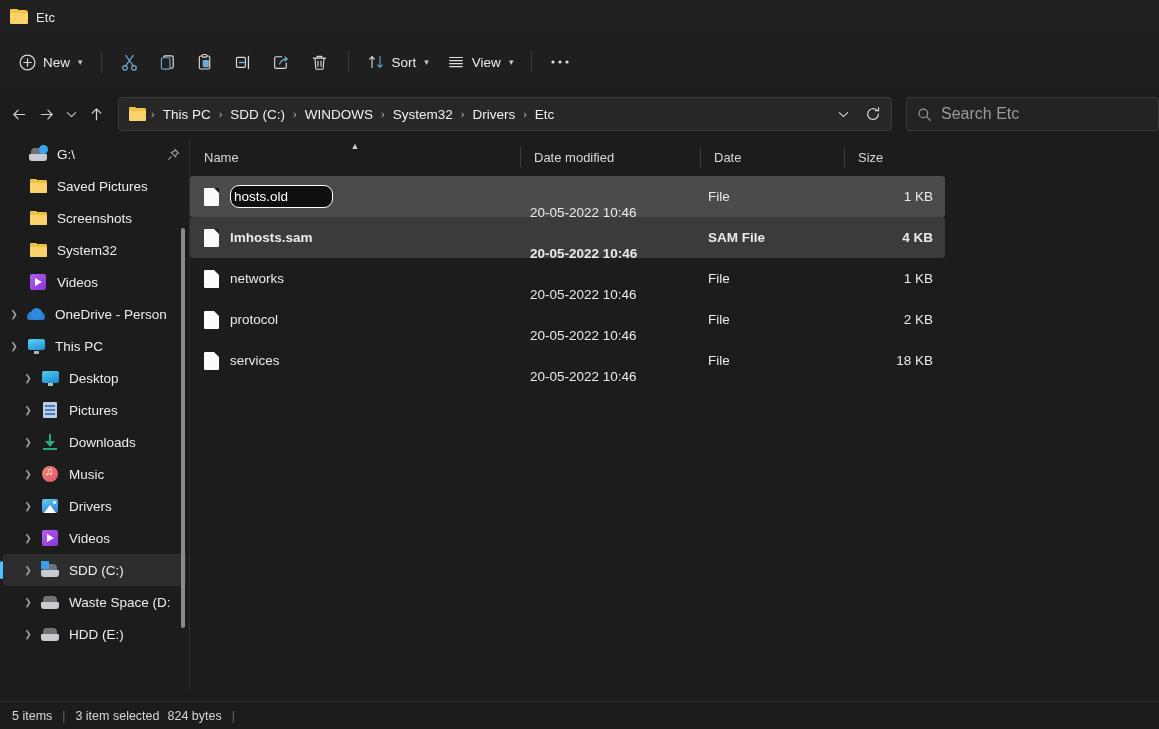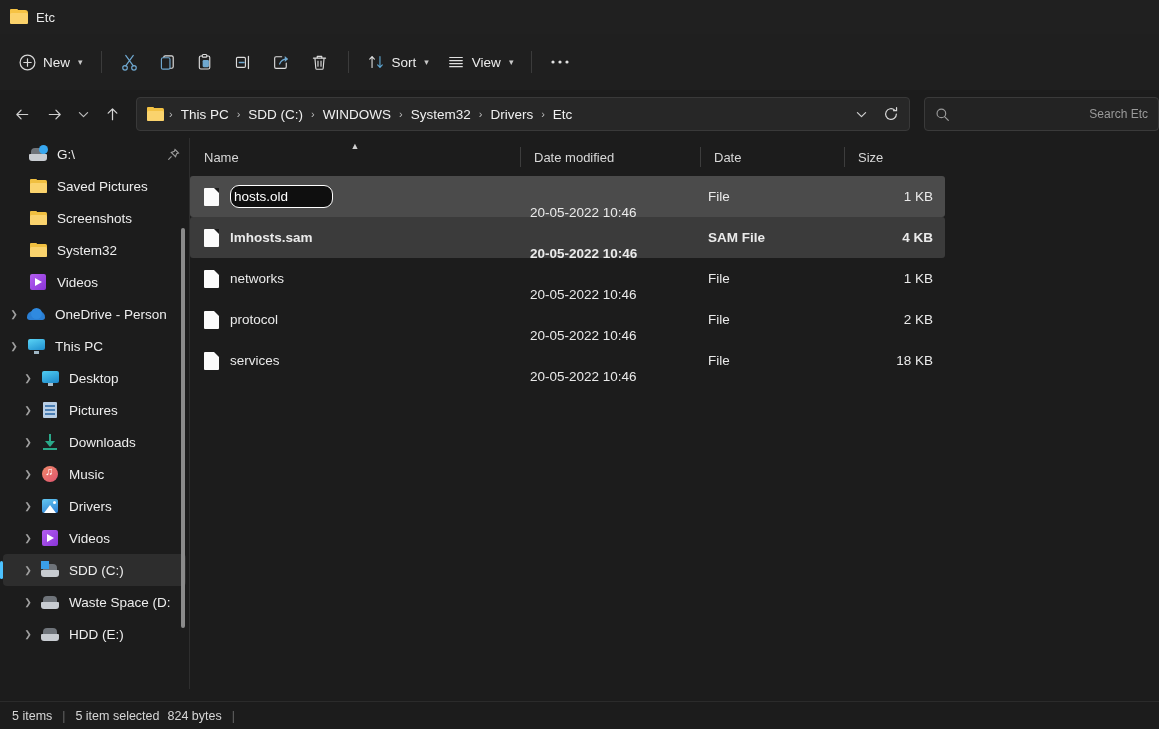--- a/index.html
+++ b/index.html
@@ -84,21 +84,21 @@
     border-radius: 4px; color: #d2d2d2; cursor: default;
   }
 
   .searchbox {
     margin-left: 14px; flex: 1; height: 34px; background: #232323;
     border: 1px solid #3a3a3a; border-radius: 4px;
     display: flex; align-items: center; padding: 0 10px; gap: 9px;
   }
   .searchbox input {
     flex: 1; background: transparent; border: none; outline: none;
-    color: #e0e0e0; font-size: 12px; font-family: "Liberation Sans", sans-serif; text-align: right;
+    color: #e0e0e0; font-size: 16px; font-family: "Liberation Sans", sans-serif;
   }
   .searchbox input::placeholder { color: #9a9a9a; }
 
   
   .body { display: flex; height: 551px; }
 
   
   .sidebar {
     width: 190px; position: relative; background: #1c1c1c;
     border-right: 1px solid #2e2e2e; overflow: hidden;
@@ -662,18 +662,18 @@
         <div class="cell type">File</div>
         <div class="cell size">18 KB</div>
       </div>
 
     </div>
   </div>
 
   <div class="statusbar">
     <span class="status-text">5 items</span>
     <span class="status-div">|</span>
-    <span class="status-text">5 item selected</span>
+    <span class="status-text">3 item selected</span>
     <span class="status-text" style="margin-left:8px;">824 bytes</span>
     <span class="status-div">|</span>
   </div>
 
 </div>
 
 </body></html>

